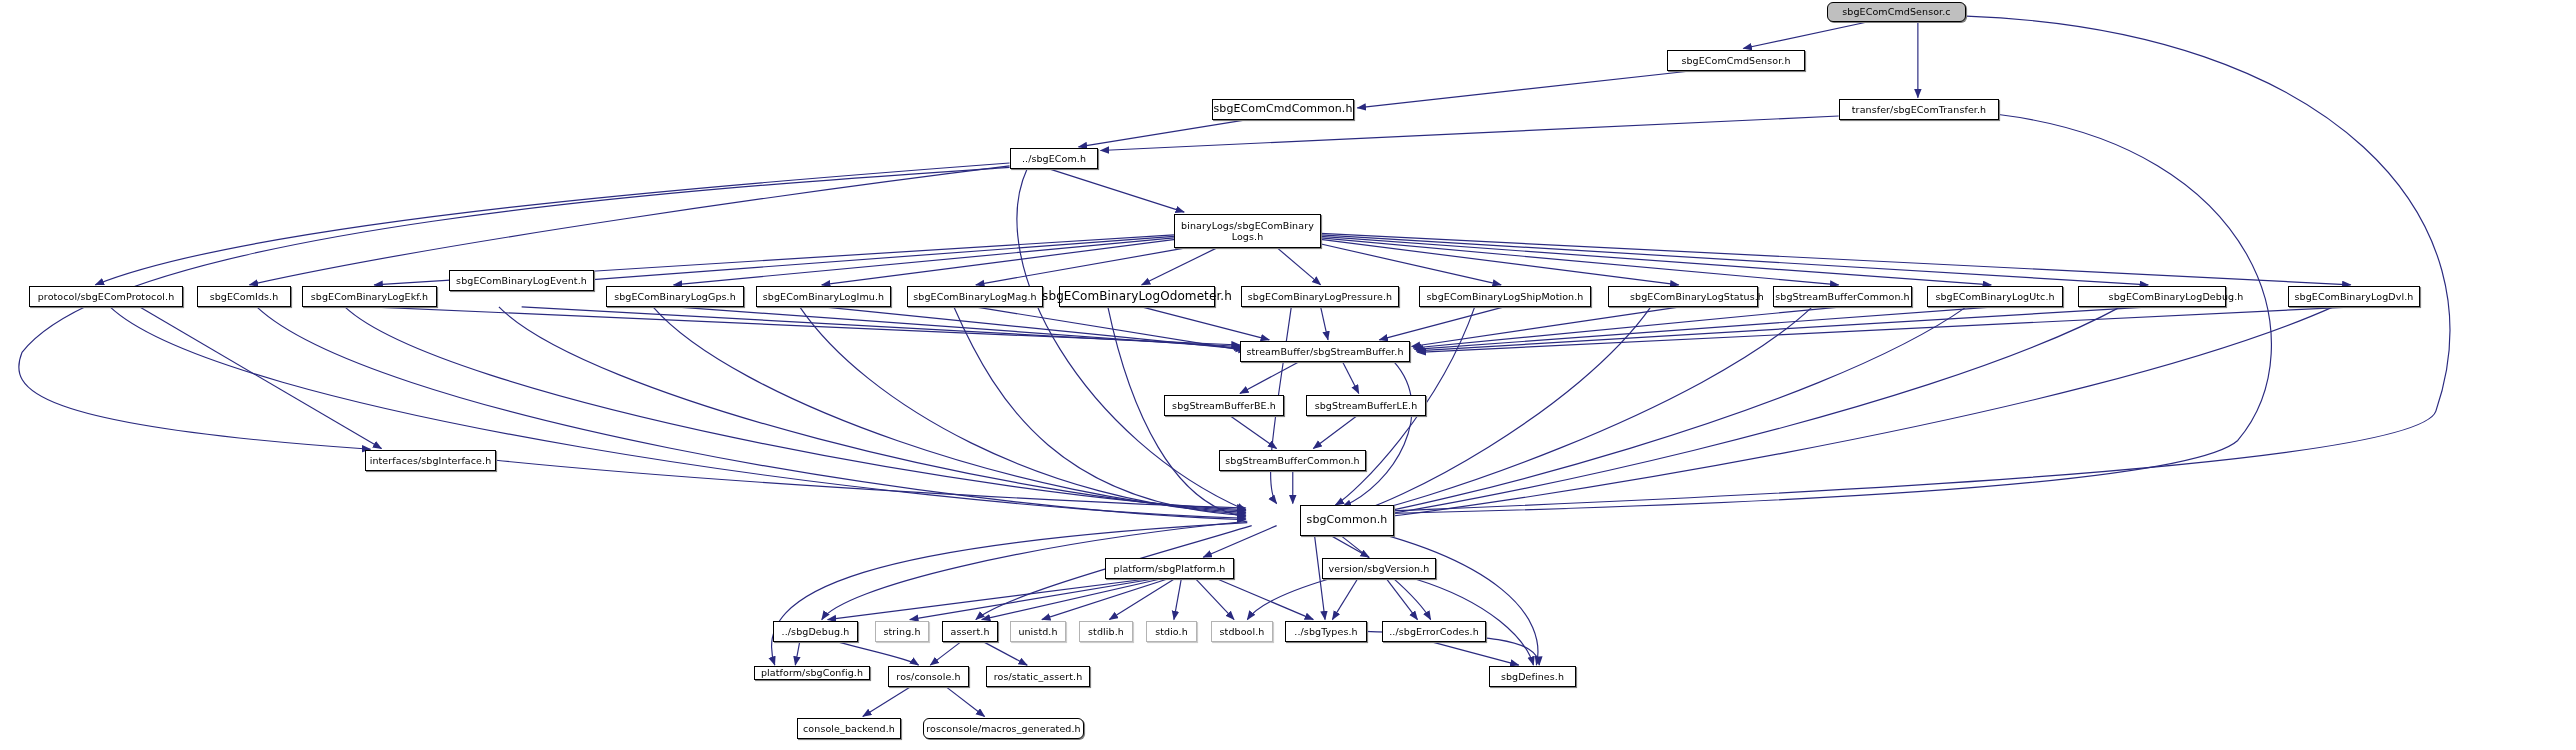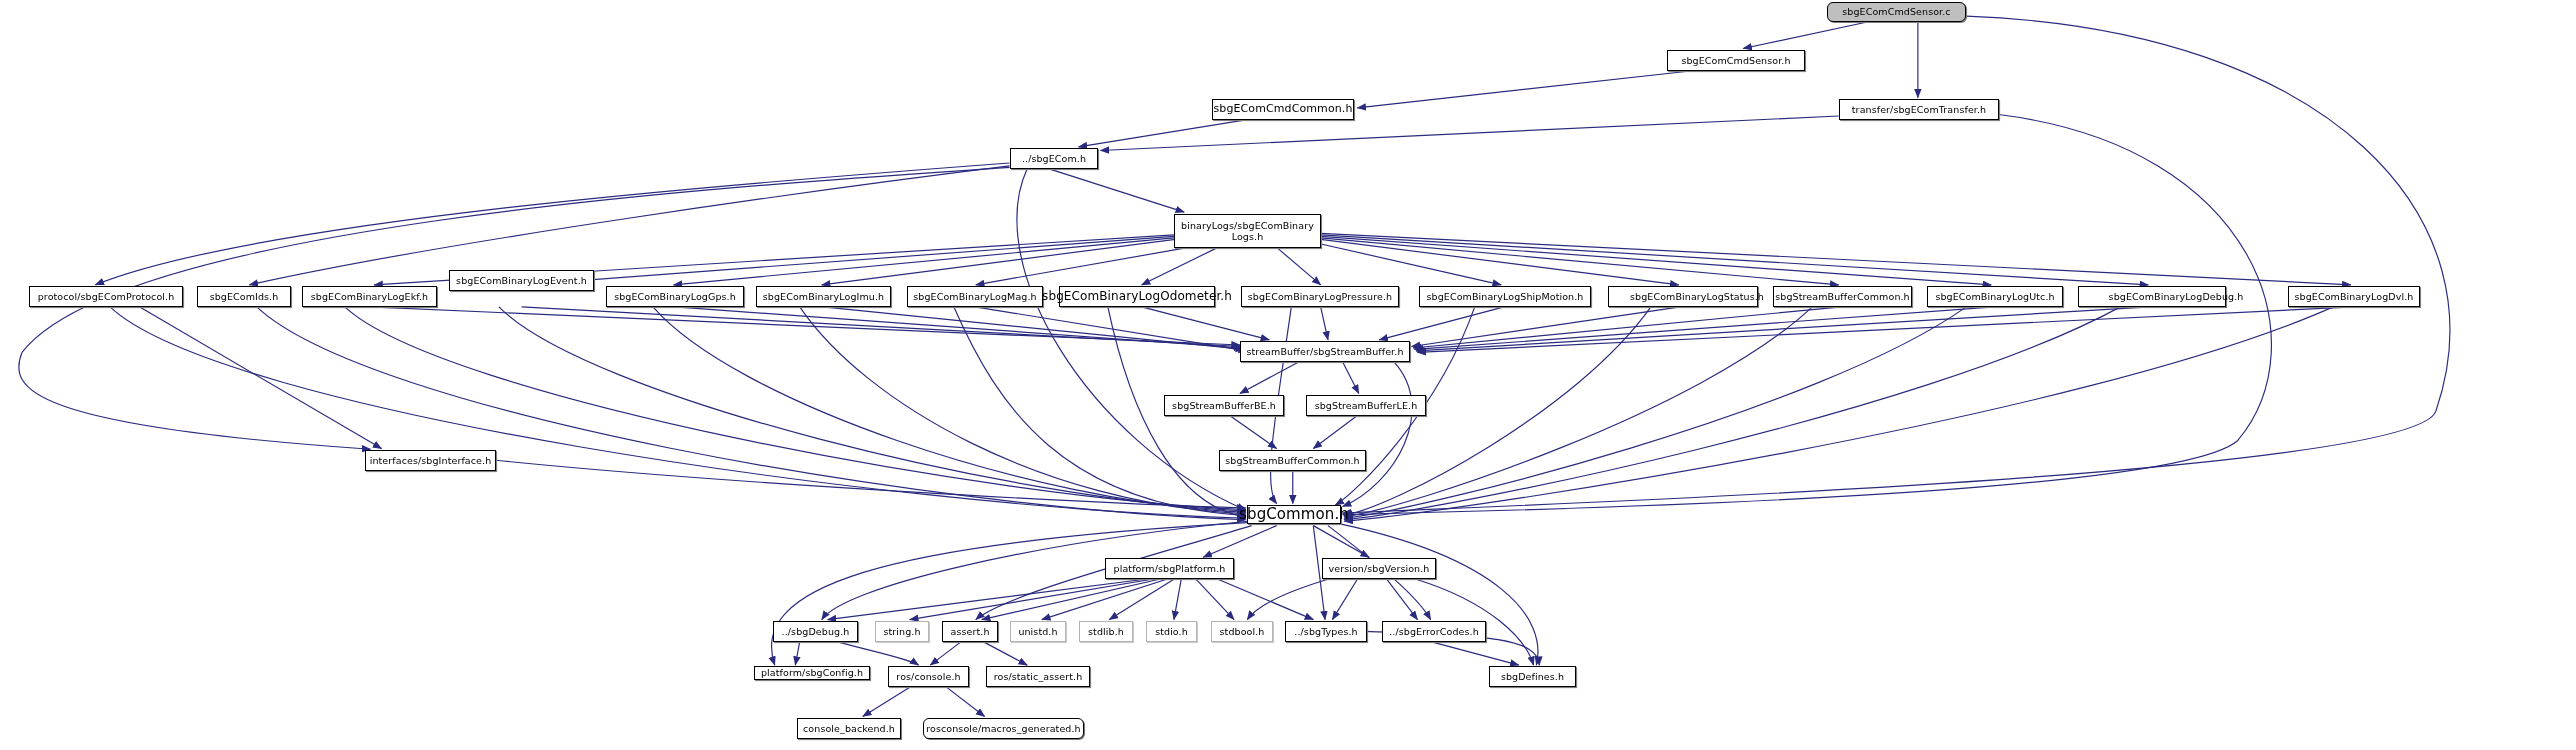--- a/index.html
+++ b/index.html
@@ -161,21 +161,21 @@
     <div class="node" style="left: 1608px; top: 286px; width: 150px; height: 20.5px; font-size: 9.5px; padding-left: 28px;"><span class="lbl">sbgEComBinaryLogStatus.h</span></div>
     <div class="node" style="left: 1773px; top: 286px; width: 139px; height: 20.5px; font-size: 9.5px;"><span class="lbl">sbgStreamBufferCommon.h</span></div>
     <div class="node" style="left: 1927px; top: 286px; width: 136px; height: 20.5px; font-size: 9.5px;"><span class="lbl">sbgEComBinaryLogUtc.h</span></div>
     <div class="node" style="left: 2078px; top: 286px; width: 148px; height: 20.5px; font-size: 9.5px; padding-left: 48px;"><span class="lbl">sbgEComBinaryLogDebug.h</span></div>
     <div class="node" style="left: 2288px; top: 286px; width: 132px; height: 20.5px; font-size: 9.5px;"><span class="lbl">sbgEComBinaryLogDvl.h</span></div>
     <div class="node" style="left: 1240px; top: 341px; width: 170px; height: 20.5px; font-size: 9.5px;"><span class="lbl">streamBuffer/sbgStreamBuffer.h</span></div>
     <div class="node" style="left: 1164px; top: 395px; width: 120px; height: 20.5px; font-size: 9.5px;"><span class="lbl">sbgStreamBufferBE.h</span></div>
     <div class="node" style="left: 1306px; top: 395px; width: 120px; height: 20.5px; font-size: 9.5px;"><span class="lbl">sbgStreamBufferLE.h</span></div>
     <div class="node" style="left: 1219px; top: 450px; width: 147px; height: 20.5px; font-size: 9.5px;"><span class="lbl">sbgStreamBufferCommon.h</span></div>
     <div class="node" style="left: 365px; top: 450px; width: 131px; height: 20.5px; font-size: 9.5px;"><span class="lbl">interfaces/sbgInterface.h</span></div>
-    <div class="node" style="left: 1247px; top: 505px; width: 94px; height: 19px; font-size: 15px;"><span class="lbl">sbgCommon.h</span></div>
+    <div class="node" style="left: 1300px; top: 505px; width: 94px; height: 31px; font-size: 11px;"><span class="lbl">sbgCommon.h</span></div>
     <div class="node" style="left: 1105px; top: 558px; width: 129px; height: 20.5px; font-size: 9.5px;"><span class="lbl">platform/sbgPlatform.h</span></div>
     <div class="node" style="left: 1322px; top: 558px; width: 114px; height: 20.5px; font-size: 9.5px;"><span class="lbl">version/sbgVersion.h</span></div>
     <div class="node" style="left: 773px; top: 621px; width: 85px; height: 20.5px; font-size: 9.5px;"><span class="lbl">../sbgDebug.h</span></div>
     <div class="node sys" style="left: 875px; top: 621px; width: 54px; height: 20.5px; font-size: 9.5px;"><span class="lbl">string.h</span></div>
     <div class="node" style="left: 942px; top: 621px; width: 56px; height: 20.5px; font-size: 9.5px;"><span class="lbl">assert.h</span></div>
     <div class="node sys" style="left: 1010px; top: 621px; width: 56px; height: 20.5px; font-size: 9.5px;"><span class="lbl">unistd.h</span></div>
     <div class="node sys" style="left: 1079px; top: 621px; width: 54px; height: 20.5px; font-size: 9.5px;"><span class="lbl">stdlib.h</span></div>
     <div class="node sys" style="left: 1146px; top: 621px; width: 51px; height: 20.5px; font-size: 9.5px;"><span class="lbl">stdio.h</span></div>
     <div class="node sys" style="left: 1211px; top: 621px; width: 62px; height: 20.5px; font-size: 9.5px;"><span class="lbl">stdbool.h</span></div>
     <div class="node" style="left: 1285px; top: 621px; width: 82px; height: 20.5px; font-size: 9.5px;"><span class="lbl">../sbgTypes.h</span></div>

